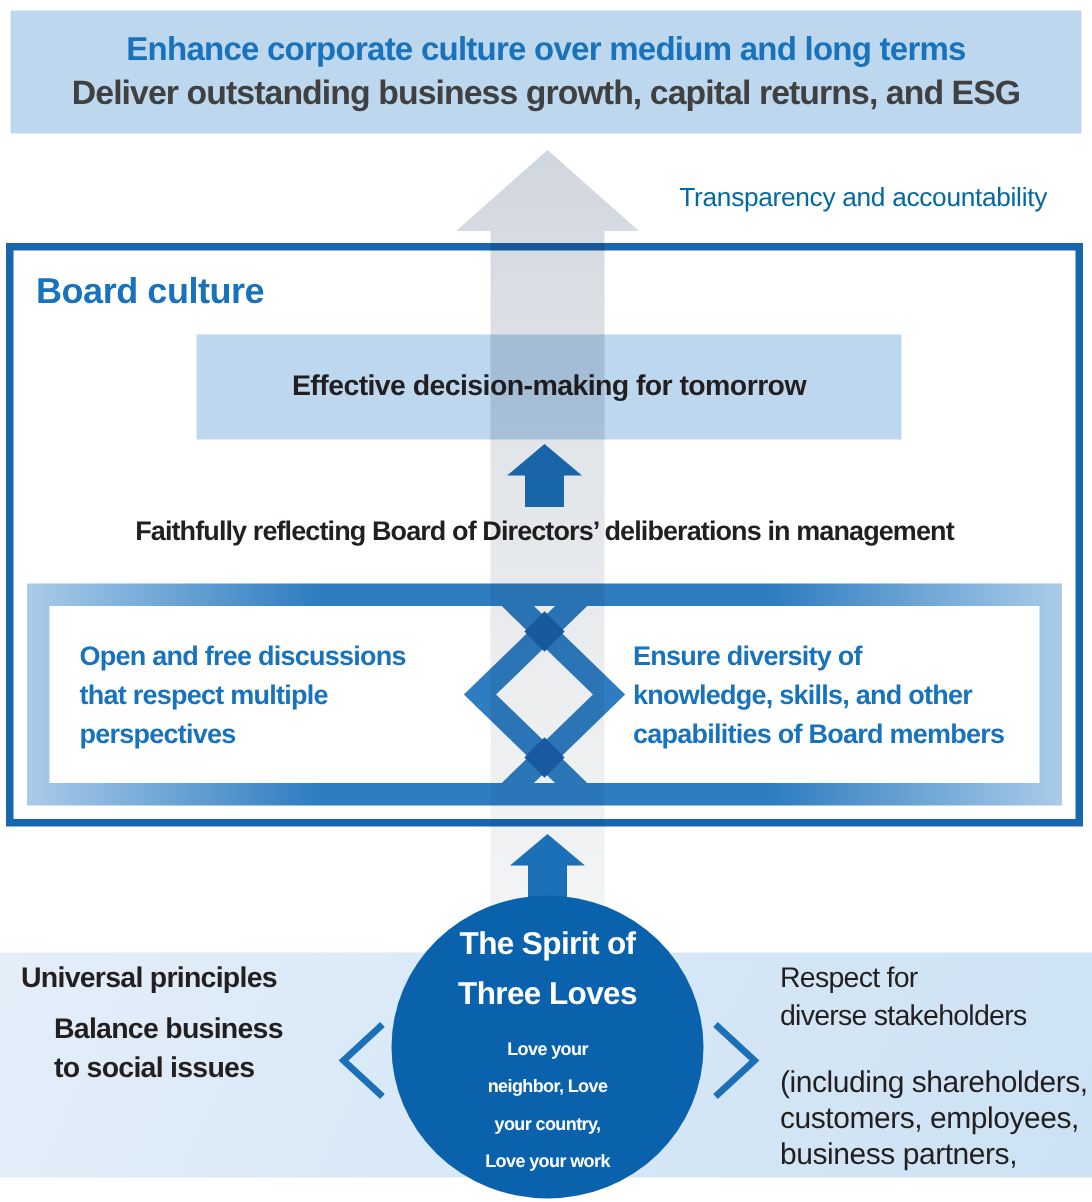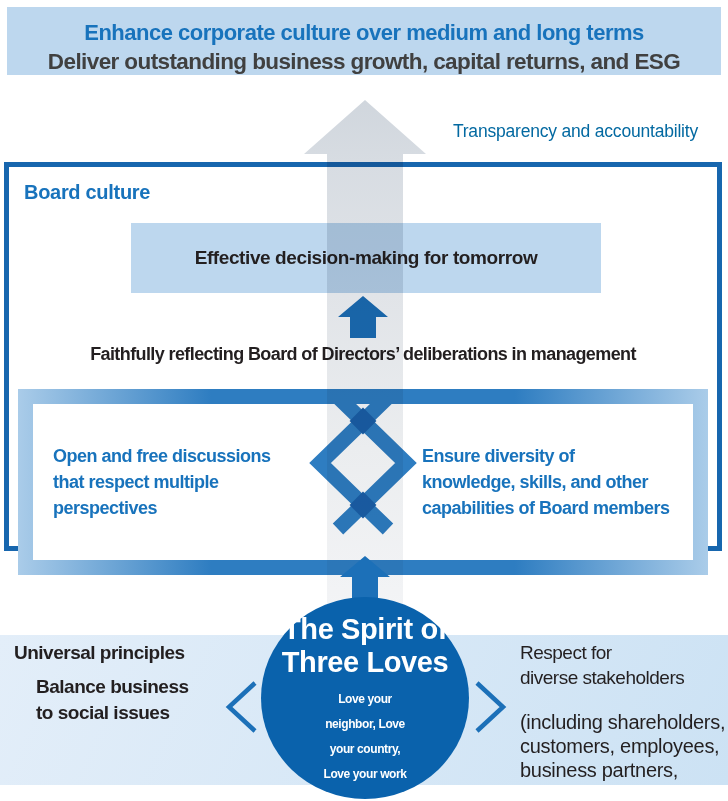--- a/index.html
+++ b/index.html
@@ -1,46 +1,46 @@
 <!DOCTYPE html>
 <html><head>
 <meta charset="utf-8">
 <style>
   html,body{margin:0;padding:0;background:#ffffff;}
   .stage{
     position:relative;width:728px;height:801px;overflow:hidden;background:#ffffff;
     font-family:"Liberation Sans",sans-serif;color:#231F20;letter-spacing:-0.3px;
   }
   
-  .banner{position:absolute;left:7px;top:7px;width:714px;height:68px;background:#BDD7EE;text-align:center;padding-top:11px;box-sizing:border-box;}
+  .banner{position:absolute;left:7px;top:7px;width:714px;height:82px;background:#BDD7EE;text-align:center;padding-top:11px;box-sizing:border-box;}
   .banner-line1{font-size:22px;font-weight:bold;color:#1873BC;line-height:29px;letter-spacing:-0.5px;}
   .banner-line2{font-size:22.5px;font-weight:bold;color:#404040;line-height:30px;letter-spacing:-0.6px;}
   
   .transparency{position:absolute;top:121px;right:30px;font-size:17.5px;color:#0369a1;letter-spacing:-0.2px;}
   
   .gray-arrow{position:absolute;left:300px;top:98px;width:130px;height:515px;mix-blend-mode:multiply;}
   
   .board-box{position:absolute;left:4px;top:162px;width:718px;height:389px;border:5px solid #1766AE;box-sizing:border-box;background:transparent;}
-  .board-title{position:absolute;left:15px;top:14px;font-size:20px;font-weight:bold;color:#1873BC;}
+  .board-title{position:absolute;left:15px;top:14px;font-size:24px;font-weight:bold;color:#1873BC;}
   .effective-box{position:absolute;left:122px;top:56px;width:470px;height:70px;background:#BDD7EE;display:flex;align-items:center;justify-content:center;font-size:19px;font-weight:bold;color:#231F20;letter-spacing:-0.4px;}
   .small-arrow{position:absolute;width:50px;height:42px;}
   .arrow1{left:50%;margin-left:-25px;top:129px;}
   .arrow2{left:340px;top:556px;}
   .faithfully{position:absolute;left:0;top:177px;width:100%;text-align:center;font-size:18px;font-weight:bold;color:#231F20;letter-spacing:-0.6px;}
   
-  .frame{position:absolute;left:9px;top:222px;width:690px;height:186px;background:linear-gradient(90deg,#AACCE9 0%,#2E7DC1 28%,#2E7DC1 72%,#AACCE9 100%);}
+  .frame{position:absolute;left:9px;top:222px;width:690px;height:148px;background:linear-gradient(90deg,#AACCE9 0%,#2E7DC1 28%,#2E7DC1 72%,#AACCE9 100%);}
   .frame-white{position:absolute;left:15px;top:15px;right:15px;bottom:15px;background:#ffffff;}
   .ribbon{position:absolute;left:0;top:0;}
   .frame-text{position:absolute;top:50%;transform:translateY(-50%);font-size:18px;font-weight:bold;color:#1873BC;line-height:26px;letter-spacing:-0.5px;white-space:nowrap;}
   .frame-text-left{left:35px;}
   .frame-text-right{left:404px;}
   
   .band{position:absolute;left:0;top:635px;width:728px;height:150px;background:linear-gradient(115deg,#E3EEF9 0%,#CCE2F4 100%);}
   .spirit-circle{position:absolute;left:261px;top:597px;width:208px;height:202px;border-radius:50%;background:#0A62AC;color:#ffffff;text-align:center;}
-  .circle-title{margin-top:16px;font-size:29px;font-weight:bold;line-height:33px;letter-spacing:-0.4px;}
+  .circle-title{margin-top:16px;font-size:21px;font-weight:bold;line-height:33px;letter-spacing:-0.4px;}
   .circle-body{margin-top:8px;font-size:12px;font-weight:bold;line-height:25px;letter-spacing:-0.4px;}
   .left-group{position:absolute;left:14px;top:641px;}
   .left-heading{font-size:19px;font-weight:bold;line-height:24px;letter-spacing:-0.5px;}
   .left-body{margin:9px 0 0 22px;font-size:19px;font-weight:bold;line-height:25.5px;letter-spacing:-0.5px;}
   .right-group{position:absolute;left:520px;top:640px;}
   .right-heading{font-size:19px;font-weight:normal;line-height:25px;letter-spacing:-0.5px;}
   .right-body{margin-top:20px;font-size:20px;line-height:24px;letter-spacing:-0.3px;}
   .chevron{position:absolute;width:36px;height:54px;}
   .chevron-left{left:222px;top:680px;}
   .chevron-right{left:474px;top:680px;}

